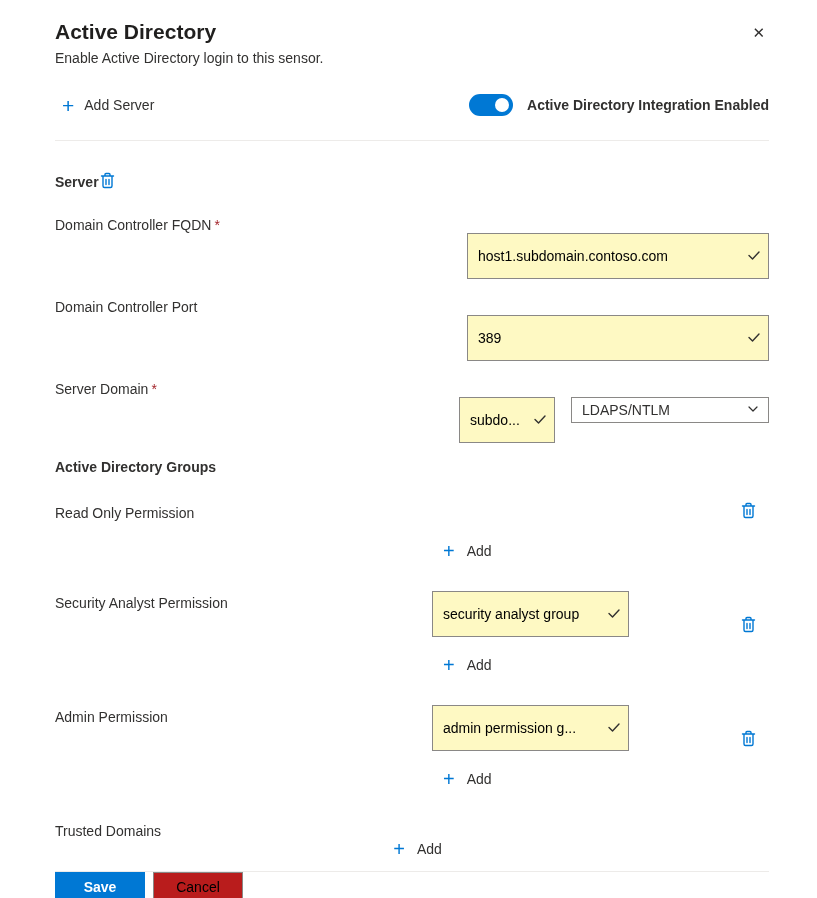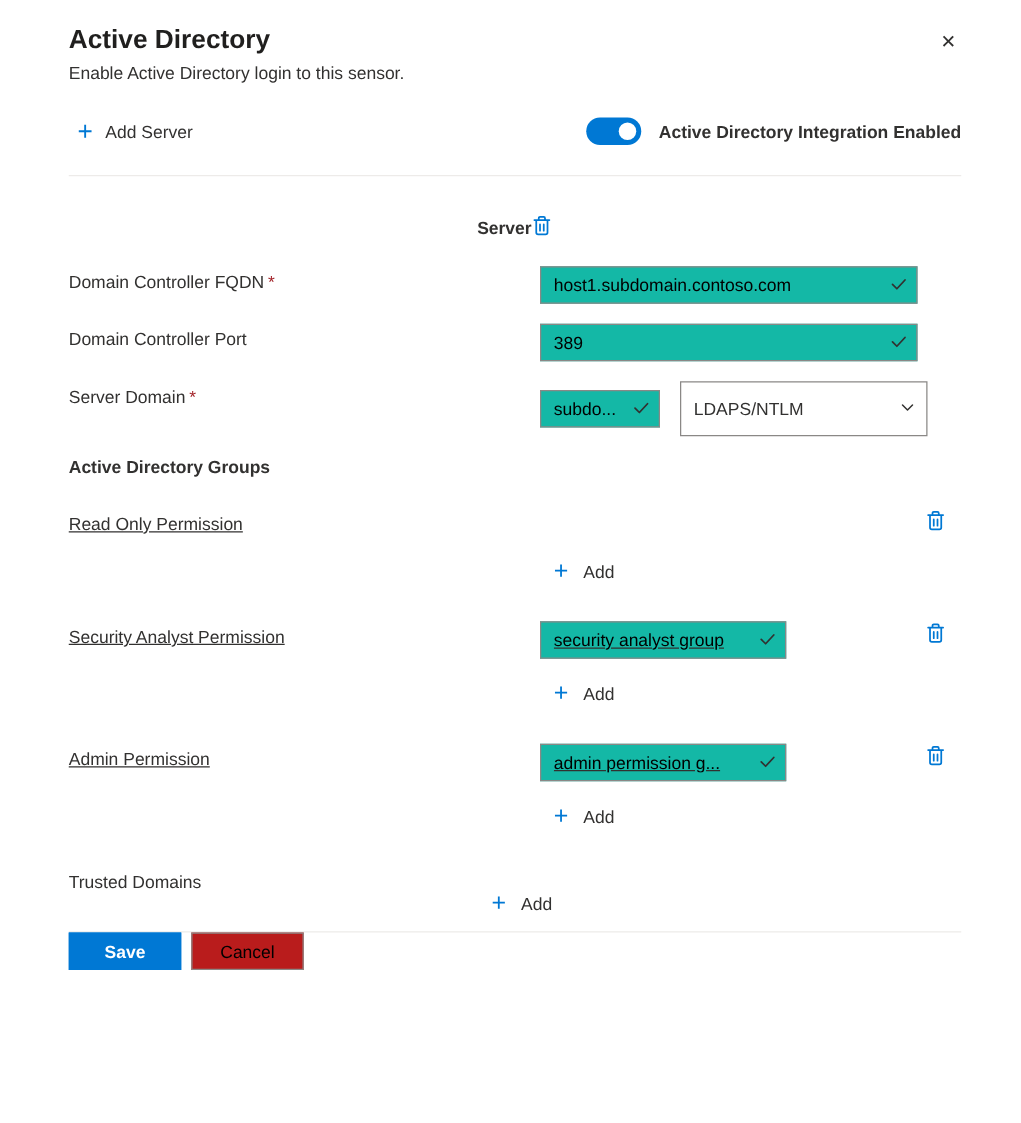--- a/index.html
+++ b/index.html
@@ -84,86 +84,87 @@
       font-weight: 600;
       font-size: 14px;
     }
     hr.divider {
       border: none;
       border-top: 1px solid #edebe9;
       margin: 0;
     }
     .section-head {
       display: flex;
-      justify-content: center;
+      justify-content: flex-start;
       align-items: center;
       margin-top: 30px;
       margin-bottom: 20px;
     }
     .section-heading {
       font-weight: 600;
       font-size: 14px;
     }
     .trash-icon {
       cursor: pointer;
       color: #0078d4;
     }
     .trash-icon svg {
       width: 17px;
       height: 19px;
     }
     .form-row {
       display: flex;
       align-items: flex-end;
       margin-bottom: 16px;
+      flex-direction: column;
     }
     .form-label {
       width: 377px;
       flex-shrink: 0;
       font-size: 14px;
       padding-top: 4px;
       align-self: flex-start;
     }
     .required {
       color: #a4262c;
       margin-left: 3px;
     }
     .input-wrap {
       position: relative;
       display: flex;
       align-items: center;
     }
     .text-input {
-      height: 30px;
+      height: 46px;
       border: 1px solid #8a8886;
       font-family: inherit;
       font-size: 14px;
       padding: 0 30px 0 10px;
       outline: none;
-      background: #14b8a6;
+      background: #fef9c3;
     }
     .w-full { width: 302px; }
     .w-med { width: 197px; }
     .w-small { width: 96px; }
     .check-mark-input {
       position: absolute;
       right: 8px;
       pointer-events: none;
     }
     .check-mark-input svg,
     .chevron svg {
       width: 14px;
       height: 14px;
     }
     .dual {
       display: flex;
       gap: 16px;
     }
     .select-box {
-      height: 44px;
+      height: 26px;
       border: 1px solid #8a8886;
       display: flex;
       align-items: center;
       justify-content: space-between;
       padding: 0 8px 0 10px;
       cursor: pointer;
       background: #fff;
     }
     .select-box.w-ldaps { width: 198px; }
     .ellipsis { white-space: nowrap; overflow: hidden; text-overflow: ellipsis; }
@@ -171,22 +172,21 @@
       font-weight: 600;
       font-size: 14px;
       margin-top: 6px;
       margin-bottom: 26px;
     }
     .perm-block {
       margin-bottom: 30px;
     }
     .perm-row {
       display: flex;
-      align-items: flex-start;
-      text-decoration: underline;
+      align-items: flex-end;
     }
     .perm-input-col {
       flex-shrink: 0;
     }
     .perm-trash {
       margin-left: auto;
       margin-right: 12px;
     }
     .add-btn {
       display: flex;

